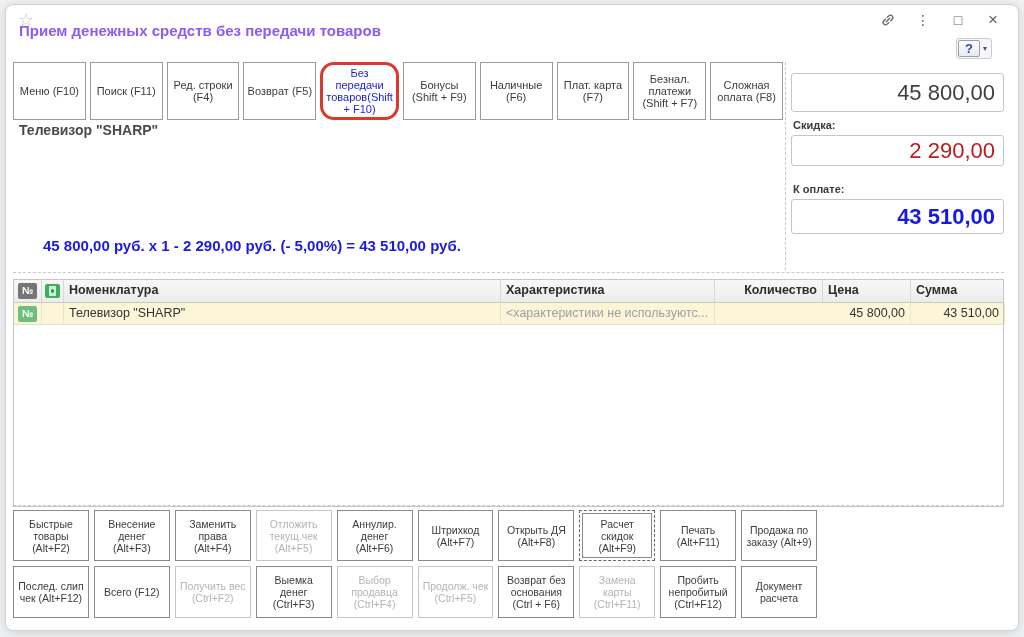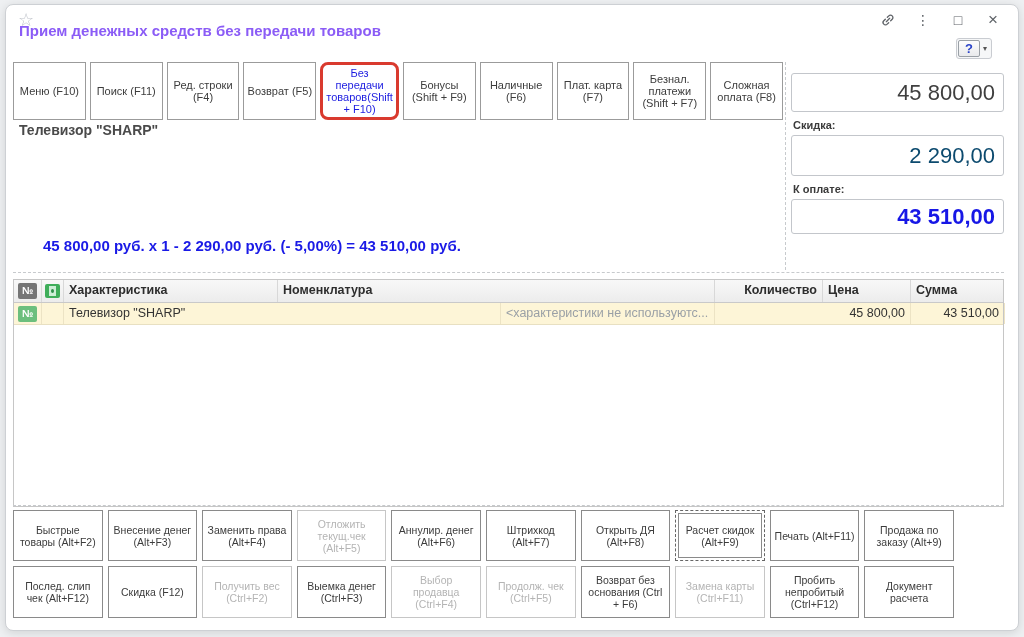--- a/index.html
+++ b/index.html
@@ -68,42 +68,42 @@
   .tbtn {
     background: #ffffff;
     border: 1px solid #9b9b9b;
     font-family: inherit;
     font-size: 11px; line-height: 12px; color: #3c3c3c;
     display: flex; align-items: center; justify-content: center;
     text-align: center; padding: 2px 3px; cursor: default;
   }
   .tbtn.highlight-red {
     border: 3px solid #d93a2e;
-    border-radius: 8px;
+    border-radius: 14px;
     color: #1d1de0;
   }
 
   
   .totals { position: absolute; left: 785px; top: 0; width: 213px; }
   .totals .lbl {
     position: absolute; left: 2px;
     font-size: 11px; font-weight: bold; color: #3a3a3a;
   }
   .totals .box {
     position: absolute; left: 0; width: 213px;
     border: 1px solid #c3c6cb; border-radius: 3px;
     background: #fff;
     display: flex; align-items: center; justify-content: flex-end;
     padding-right: 8px;
     font-size: 22px;
   }
   .lbl-total { top: 68px; }
   .box-total { top: 68px; height: 39px; color: #3f3f3f; }
   .lbl-discount { top: 114px; text-align: center; }
-  .box-discount { top: 130px; height: 41px; color: #0c4a6e; }
+  .box-discount { top: 130px; height: 31px; color: #b91c1c; }
   .lbl-due { top: 178px; }
   .box-due { top: 194px; height: 35px; color: #1717e6; font-weight: bold; }
 
   
   .product-name {
     position: absolute; left: 13px; top: 117px;
     font-size: 14px; font-weight: bold; color: #4a4a4a;
   }
   .calc-line {
     position: absolute; left: 37px; top: 232px;
@@ -166,21 +166,21 @@
     width: 7px; height: 10px; background: #cdeed6;
   }
   .money-icon::after {
     content: ""; position: absolute; left: 6px; top: 5px;
     width: 3px; height: 4px; background: #2e8f4a; border-radius: 50%;
   }
 
   
   .actions {
     position: absolute; left: 7px; top: 505px;
-    width: 941px;
+    width: 804px;
     display: grid;
     grid-template-columns: repeat(10, 1fr);
     grid-template-rows: 51px 52px;
     gap: 5px 5px;
   }
   .abtn {
     background: #fff;
     border: 1px solid #8a8a8a;
     font-family: inherit;
     font-size: 10.5px; line-height: 12px; color: #3c3c3c;
@@ -250,22 +250,22 @@
   <div class="sep-h sep-above-table"></div>
 
   <div class="items">
     <div class="trow thead">
       <div class="cell c-num">
         <span class="badge badge-gray">№</span>
       </div>
       <div class="cell c-icon">
         <span class="money-icon"></span>
       </div>
+      <div class="cell c-nom">Номенклатура</div>
       <div class="cell c-char">Характеристика</div>
-      <div class="cell c-nom">Номенклатура</div>
       <div class="cell c-qty">Количество</div>
       <div class="cell c-price">Цена</div>
       <div class="cell c-sum">Сумма</div>
     </div>
     <div class="trow tdata">
       <div class="cell c-num">
         <span class="badge badge-green">№</span>
       </div>
       <div class="cell c-icon"></div>
       <div class="cell c-nom">Телевизор "SHARP"</div>
@@ -284,21 +284,21 @@
     <button class="abtn">Заменить права (Alt+F4)</button>
     <button class="abtn disabled">Отложить текущ.чек (Alt+F5)</button>
     <button class="abtn">Аннулир. денег (Alt+F6)</button>
     <button class="abtn">Штрихкод (Alt+F7)</button>
     <button class="abtn">Открыть ДЯ (Alt+F8)</button>
     <button class="abtn focused">Расчет скидок (Alt+F9)</button>
     <button class="abtn">Печать (Alt+F11)</button>
     <button class="abtn">Продажа по заказу (Alt+9)</button>
 
     <button class="abtn">Послед. слип чек (Alt+F12)</button>
-    <button class="abtn">Скидка (F12)</button>
+    <button class="abtn">Всего (F12)</button>
     <button class="abtn disabled">Получить вес (Ctrl+F2)</button>
     <button class="abtn">Выемка денег (Ctrl+F3)</button>
     <button class="abtn disabled">Выбор продавца (Ctrl+F4)</button>
     <button class="abtn disabled">Продолж. чек (Ctrl+F5)</button>
     <button class="abtn">Возврат без основания (Ctrl + F6)</button>
     <button class="abtn disabled">Замена карты (Ctrl+F11)</button>
     <button class="abtn">Пробить непробитый (Ctrl+F12)</button>
     <button class="abtn">Документ расчета</button>
   </div>
 

